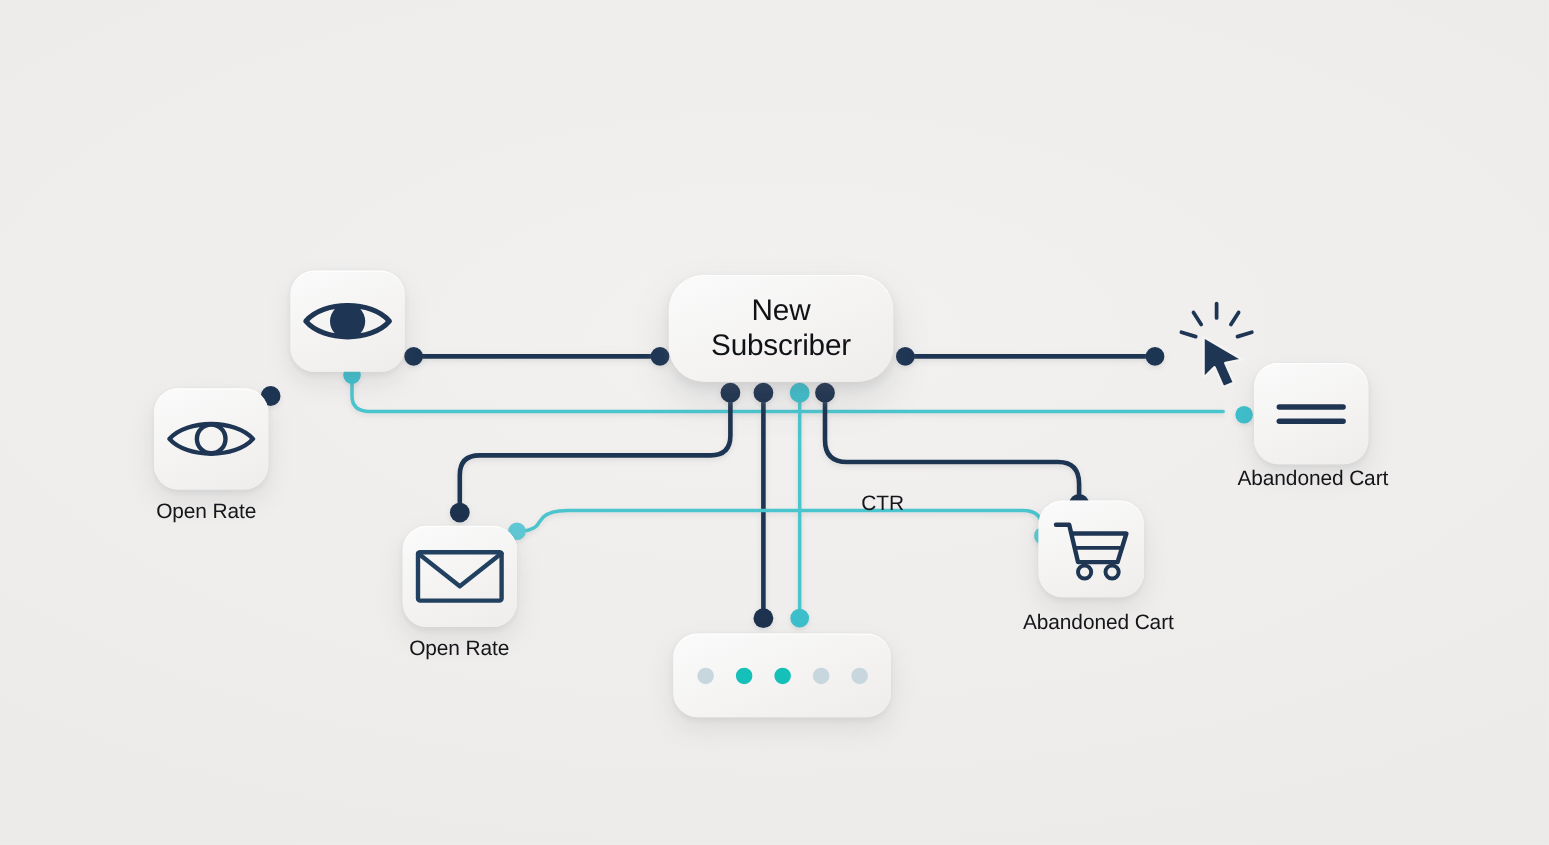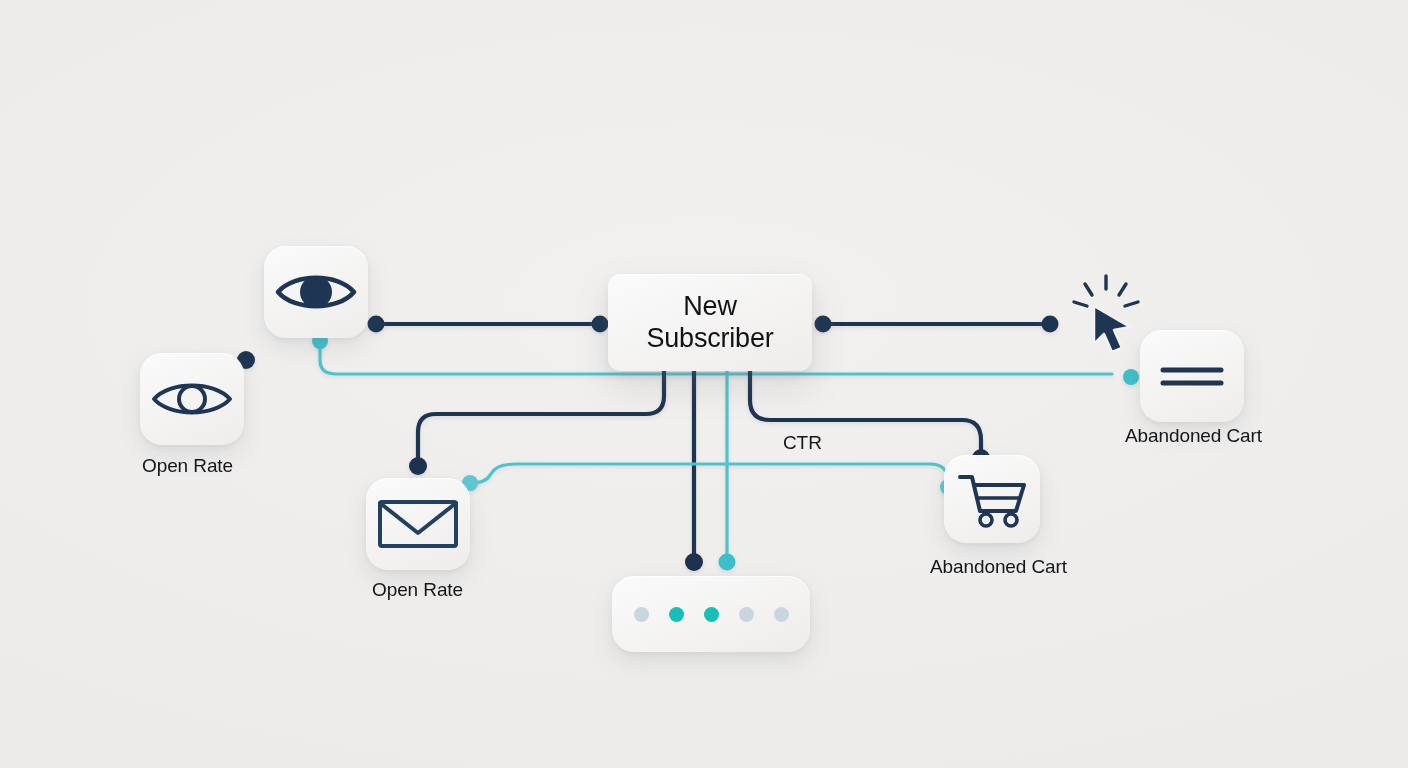--- a/index.html
+++ b/index.html
@@ -36,26 +36,25 @@
     border-radius: 22px;
     box-shadow:
       0 10px 22px rgba(120,120,125,0.15),
       0 2px 5px rgba(120,120,125,0.10),
       inset 0 1px 0 rgba(255,255,255,0.85);
     display: flex;
     align-items: center;
     justify-content: center;
   }
   .card.hero {
-    border-radius: 13px;
+    border-radius: 32px;
     box-shadow:
       0 16px 34px rgba(115,115,122,0.18),
       0 4px 9px rgba(115,115,122,0.12),
       inset 0 1px 0 rgba(255,255,255,0.9);
-    margin-top: 24px;
   }
   .hero-text {
     text-align: center;
     font-size: 27px;
     line-height: 1.16;
     color: #111216;
     letter-spacing: -0.2px;
     font-weight: 400;
     white-space: pre-line;
   }
@@ -188,21 +187,21 @@
         <path d="M38 4 L38 17"></path>
         <path d="M17 12 L24 23"></path>
         <path d="M58 12 L51 23"></path>
         <path d="M6 30 L19 34"></path>
         <path d="M70 30 L57 34"></path>
       </g>
       <path d="M26 34 L62 55 L46 58 L54 76 L44 80 L36 62 L26 72 Z" fill="#1e3553" stroke="#f4f3f2" stroke-width="2.5" stroke-linejoin="round"></path>
     </svg>
   </div>
 
-  <div class="node-label" style="left:783px; top:432px;">CTR</div>
+  <div class="node-label" style="left:783px; top:448px;">CTR</div>
 
   <div class="card" style="left:612px; top:576px; width:198px; height:76px;">
     <div class="dots-row">
       <span class="dot-pip" style="background: rgb(200, 214, 222);"></span>
       <span class="dot-pip" style="background: rgb(21, 192, 184);"></span>
       <span class="dot-pip" style="background: rgb(21, 192, 184);"></span>
       <span class="dot-pip" style="background: rgb(200, 214, 222);"></span>
       <span class="dot-pip" style="background: rgb(200, 214, 222);"></span>
     </div>
   </div>

